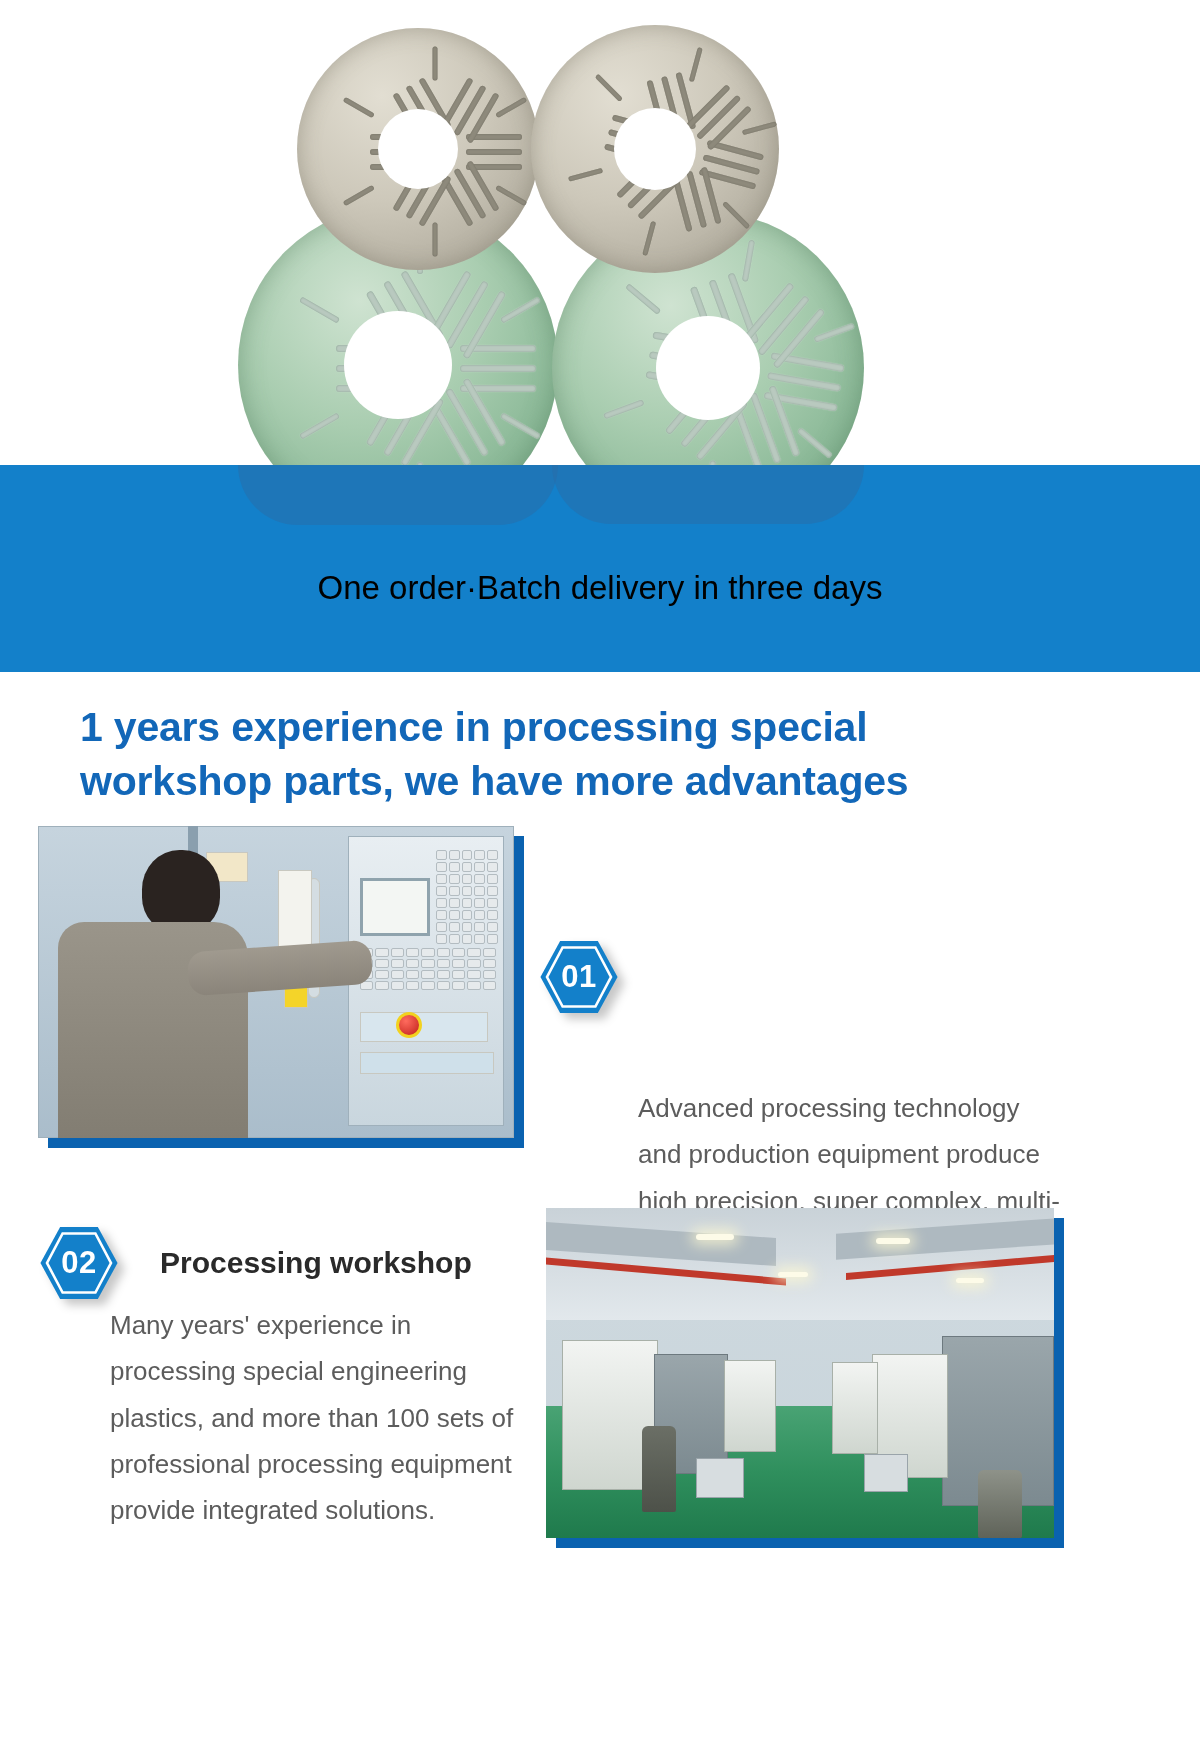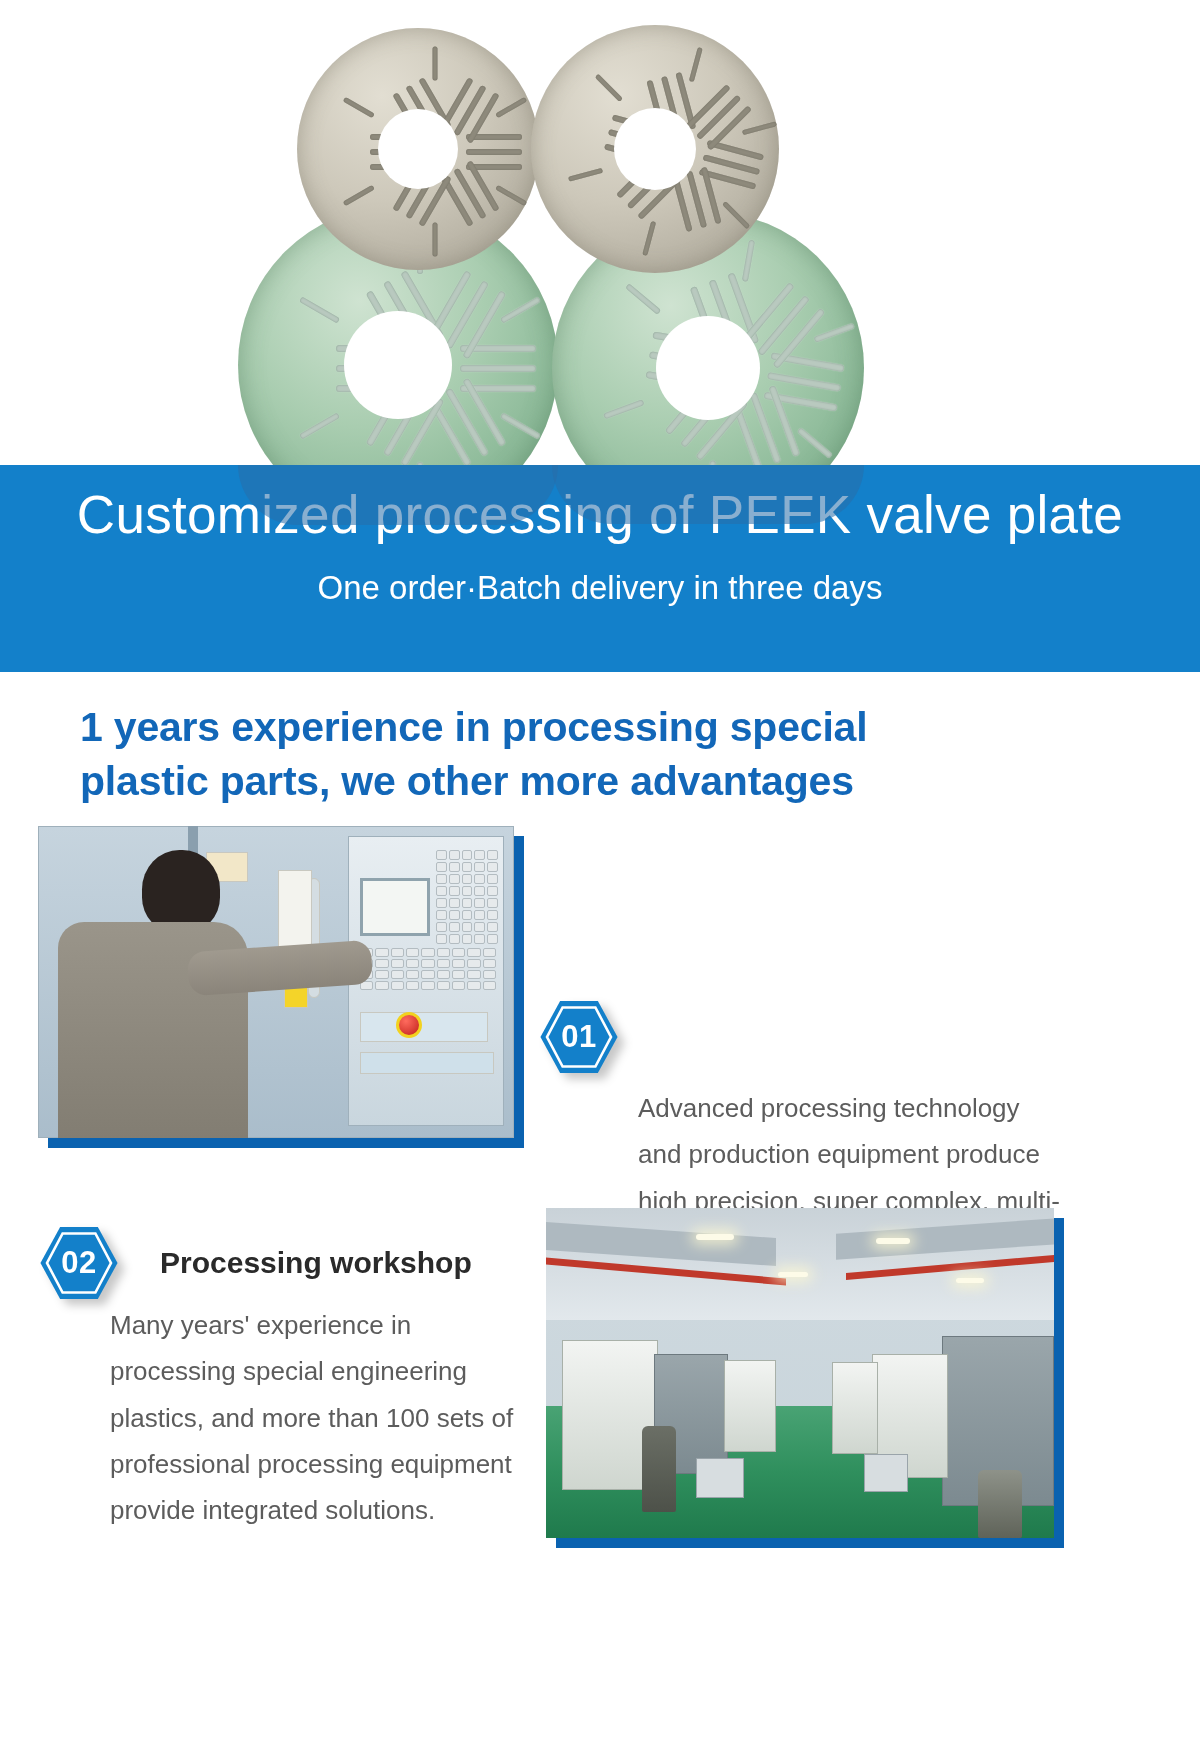--- a/index.html
+++ b/index.html
@@ -84,21 +84,21 @@
     font-weight: 400;
     letter-spacing: .3px;
     line-height: 1.05;
     white-space: nowrap;
   }
   .hero-band-sub {
     position: absolute;
     left: 0; right: 0;
     top: 105px;
     text-align: center;
-    color: #ffffff;
+    color: #000000;
     font-size: 33px;
     font-weight: 400;
     line-height: 1.1;
   }
 
   
   .band-bleed {
     position: absolute;
     z-index: 6;
     border-radius: 50%;
@@ -324,32 +324,31 @@
         <div class="slot" style="width:35px;height:5px;transform:rotate(225deg) translate(90px,0);"></div>
         <div class="slot" style="width:35px;height:5px;transform:rotate(285deg) translate(90px,0);"></div>
         <div class="slot" style="width:35px;height:5px;transform:rotate(345deg) translate(90px,0);"></div>
       </div>
       <div class="hub" style="width:82px;height:82px;"></div>
     </div>
 
   </div>
 
   <div class="hero-band">
-    <div class="hero-band-title">Customized processing of PEEK valve plate</div>
     <div class="hero-band-sub">One order·Batch delivery in three days</div>
   </div>
 
   <div class="band-bleed" style="left:238px; top:465px; width:320px; height:60px; border-radius:0 0 160px 160px;"></div>
   <div class="band-bleed" style="left:552px; top:465px; width:312px; height:59px; border-radius:0 0 156px 156px;"></div>
 
 </section>
 
 <div class="headline">
   <div>1 years experience in processing special</div>
-  <div>plastic parts, we other more advantages</div>
+  <div>workshop parts, we have more advantages</div>
 </div>
 
 <div class="feature" style="left:0; top:0; width:1200px; height:0;">
 
   <div class="photo-shadow" style="left:48px; top:836px; width:476px; height:312px;"></div>
 
   <div class="photo-frame" style="left:38px; top:826px; width:476px; height:312px;">
     <div class="cnc">
 
       <div class="cnc-panel" style="left:0; top:0; width:476px; height:312px; background:linear-gradient(#c6d4de,#aabdcb);"></div>
@@ -445,21 +444,21 @@
       <div class="cnc-label" style="left:168px; top:26px; width:42px; height:30px; background:#f2e7c8;"></div>
       <div class="cnc-label" style="left:240px; top:44px; width:34px; height:100px; background:#f3f3ee;"></div>
       <div class="cnc-label" style="left:246px; top:158px; width:24px; height:24px; background:#f4d429;"></div>
 
       <div class="cnc-worker-head" style="left:104px; top:24px; width:78px; height:82px;"></div>
       <div class="cnc-worker-body" style="left:20px; top:96px; width:190px; height:216px;"></div>
       <div class="cnc-arm" style="left:150px; top:120px; width:184px; height:44px; transform:rotate(-4deg);"></div>
     </div>
   </div>
 
-  <div class="badge-row" style="left:538px; top:996px;">
+  <div class="badge-row" style="left:538px; top:936px;">
     <div class="hexbadge">
       <svg viewBox="0 0 100 100" aria-hidden="true">
         <polygon points="27,6 73,6 97,50 73,94 27,94 3,50" fill="#1380ca"></polygon>
         <polygon points="30,14 70,14 89,50 70,86 30,86 11,50" fill="none" stroke="#ffffff" stroke-width="3.2"></polygon>
       </svg>
       <span class="num">01</span>
     </div>
   </div>
 
   <div class="feat-body" style="left:638px; top:1085px; width:432px;">Advanced processing technology and production equipment produce high precision, super complex, multi-specification PEEK and other special plastic parts.</div>

